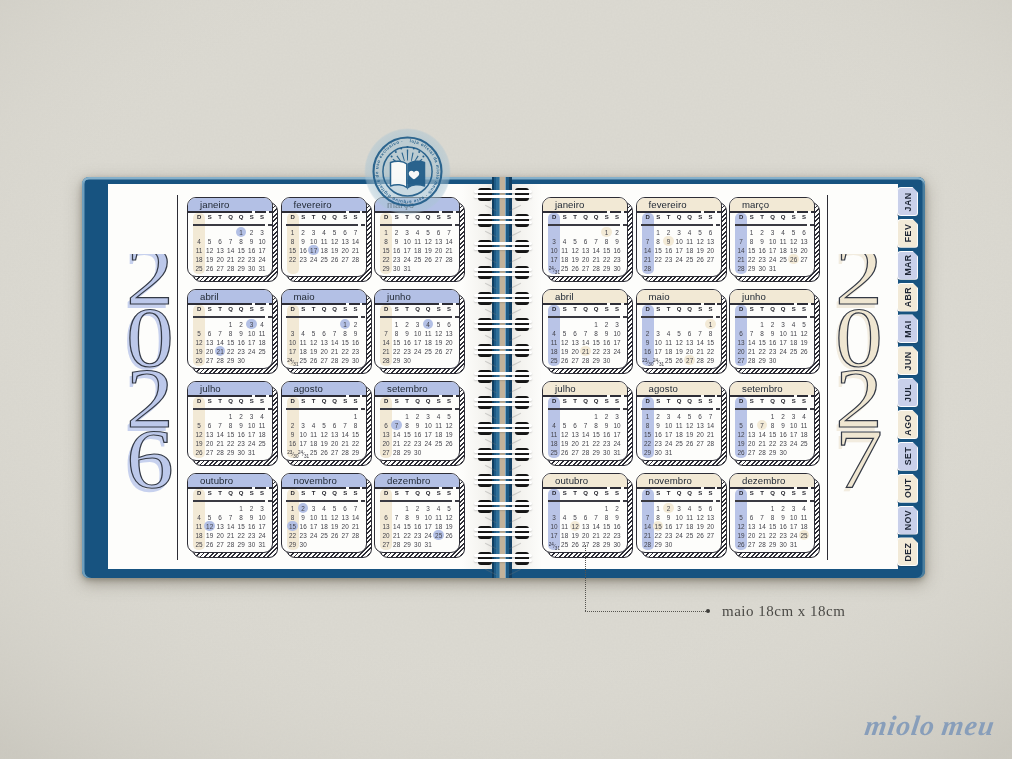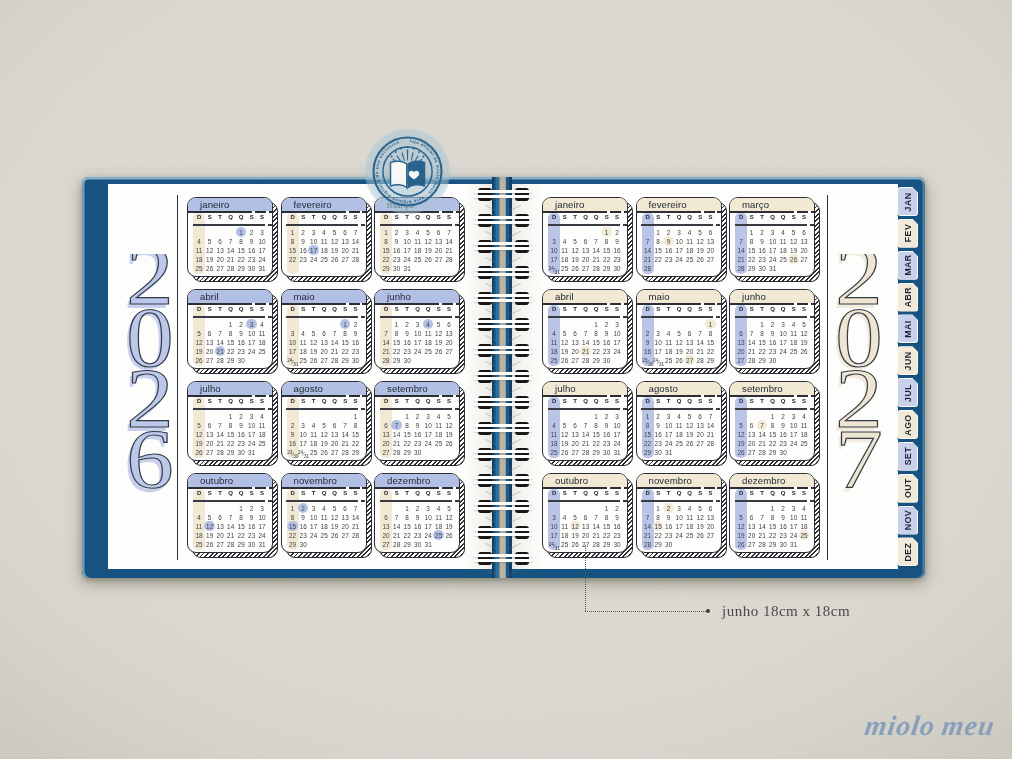--- a/index.html
+++ b/index.html
@@ -1573,15 +1573,15 @@
 <path d="M56.5,46.7 c-1.4,0 -2.3,.9 -2.5,1.8 c-0.2,-.9 -1.1,-1.8 -2.5,-1.8 c-1.6,0 -2.7,1.2 -2.7,2.7 c0,2.7 3.8,5 5.2,5.9 c1.4,-.9 5.2,-3.2 5.2,-5.9 c0,-1.5 -1.1,-2.7 -2.7,-2.7 z" fill="#fdfdfb"></path>
 </g>
 </svg>
 
 <div id="ann-v"></div>
 
 <div id="ann-h"></div>
 
 <div id="ann-dot"></div>
 
-<div id="ann-t">junho 18cm x 18cm</div>
+<div id="ann-t">maio 18cm x 18cm</div>
 
 <div id="sig">miolo meu</div>
 
 </body></html>

